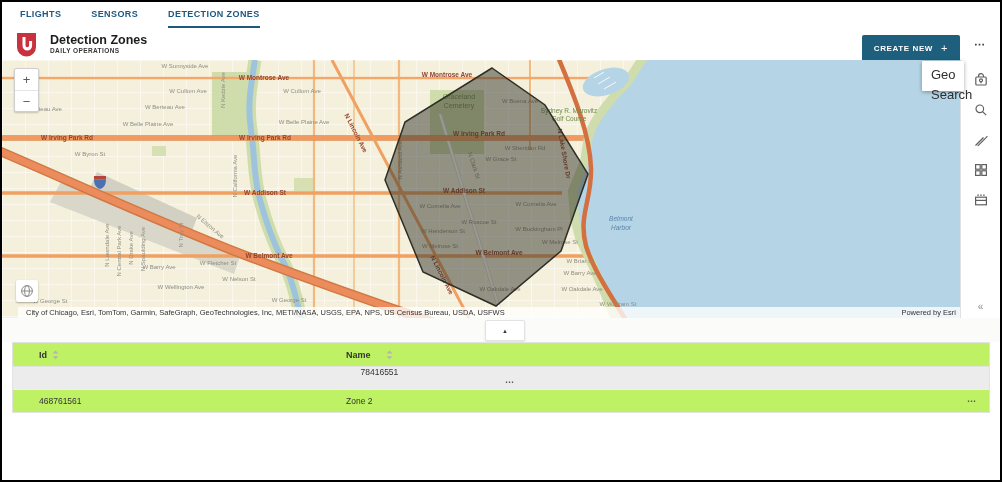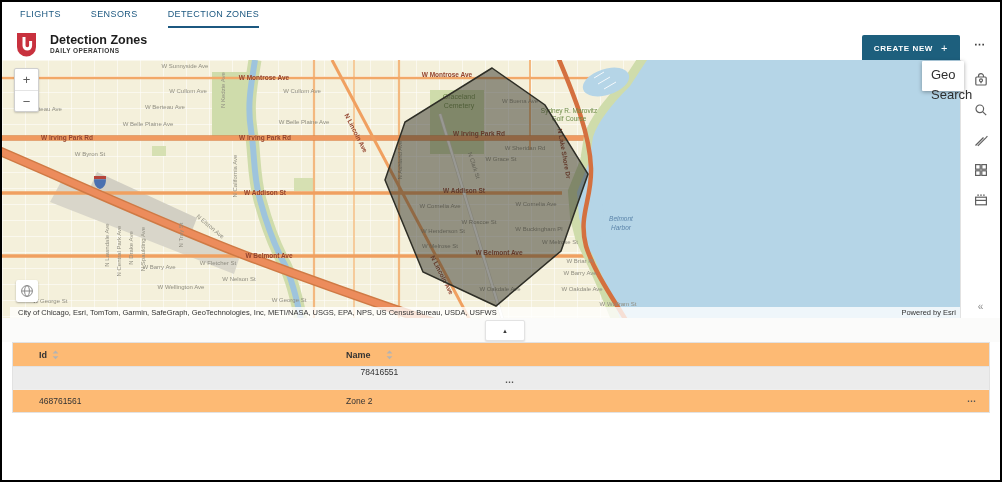--- a/index.html
+++ b/index.html
@@ -1,21 +1,21 @@
 <!DOCTYPE html>
 <html><head>
 <meta charset="utf-8">
 <style>
   html,body{margin:0;padding:0;background:#dcdcdc;}
   .screen{position:relative;width:1002px;height:482px;background:#fff;border:2px solid #000;
     box-sizing:border-box;font-family:"Liberation Sans",sans-serif;overflow:hidden;}
   
   .tabbar{position:absolute;top:0;left:0;right:0;height:26px;background:#fff;display:flex;
     padding-left:18px;gap:30px;}
-  .tab{display:flex;align-items:center;font-size:9px;font-weight:normal;color:#1c5880;
+  .tab{display:flex;align-items:center;font-size:9px;font-weight:bold;color:#1c5880;
     letter-spacing:.4px;border-bottom:2.5px solid transparent;box-sizing:border-box;cursor:pointer;}
   .tab.active{border-bottom-color:#1c5880;}
   
   .header{position:absolute;top:26px;left:0;right:0;height:32px;display:flex;align-items:center;
     padding:0 14px;box-sizing:border-box;background:#fff;}
   .logo{width:21px;height:25px;flex:0 0 auto;}
   .titleblock{margin-left:13px;line-height:1.15;}
   .title{font-size:12.5px;font-weight:bold;color:#1d1d1d;}
   .subtitle{font-size:6.5px;font-weight:bold;color:#373737;letter-spacing:.4px;}
   .hdr-right{margin-left:auto;display:flex;align-items:center;gap:14px;}
@@ -26,21 +26,21 @@
   
   .map-wrap{position:absolute;top:58px;left:0;width:962px;height:258px;background:#f4f0db;overflow:hidden;}
   .map-wrap svg.basemap{position:absolute;top:0;left:0;}
   .zoomctl{position:absolute;top:8px;left:12px;width:23px;background:#fff;border:1px solid #cfcfcf;
     border-radius:2px;box-shadow:0 1px 2px rgba(0,0,0,.2);z-index:4;}
   .zbtn{width:23px;height:21px;display:flex;align-items:center;justify-content:center;font-size:13px;
     color:#5a5a5a;cursor:pointer;box-sizing:border-box;}
   .zbtn + .zbtn{border-top:1px solid #e4e4e4;}
   .globe-btn{position:absolute;left:14px;bottom:16px;width:22px;height:22px;background:#fff;border-radius:2px;
     box-shadow:0 1px 2px rgba(0,0,0,.3);display:flex;align-items:center;justify-content:center;z-index:4;cursor:pointer;}
-  .attrib{position:absolute;left:8px;right:0;bottom:0;height:11px;background:rgba(255,255,255,.78);
+  .attrib{position:absolute;left:16px;right:0;bottom:0;height:11px;background:rgba(255,255,255,.78);
     display:flex;justify-content:space-between;align-items:center;padding:0 8px;z-index:3;}
   .attrib span{font-size:7.5px;color:#323232;}
   .geo-tooltip{position:absolute;top:59px;left:920px;width:42px;height:30px;background:#fff;border-radius:1px;
     box-shadow:0 1px 4px rgba(0,0,0,.35);z-index:6;font-size:13px;color:#2f2f2f;line-height:1.5;
     padding:4px 0 0 9px;box-sizing:border-box;}
   
   .lbl{text-anchor:middle;font-family:"Liberation Sans",sans-serif;}
   .lbl-gray{fill:#8f8d80;font-size:6px;}
   .lbl-maroon{fill:#93442f;font-size:6.5px;font-weight:bold;}
   .lbl-green{fill:#6e8c48;font-size:6.5px;}
@@ -50,21 +50,21 @@
     border-left:1px solid #e2e2e2;box-sizing:border-box;z-index:5;}
   .tool{width:39px;height:30px;display:flex;align-items:center;justify-content:center;cursor:pointer;}
   .tool:first-child{margin-top:5px;}
   .collapse{position:absolute;bottom:6px;left:0;width:39px;text-align:center;font-size:10px;color:#8a8a8a;cursor:pointer;}
   
   .caret-strip{position:absolute;top:316px;left:0;right:0;height:24px;background:#fbfbfa;}
   .caret-btn{position:absolute;left:483px;top:2px;width:38px;height:19px;background:#fff;border:1px solid #e3e3e3;
     border-radius:2px;box-shadow:0 1px 2px rgba(0,0,0,.12);display:flex;align-items:center;justify-content:center;
     font-size:6px;color:#3a3a3a;cursor:pointer;}
   
-  .ztable{position:absolute;top:340px;left:10px;right:10px;border:1px solid #e2e2e2;background:#fdba74;}
+  .ztable{position:absolute;top:340px;left:10px;right:10px;border:1px solid #e2e2e2;background:#bef264;}
   .thead{display:flex;height:23px;align-items:center;font-size:9px;font-weight:bold;color:#333;
     border-bottom:1px solid #e2e2e2;}
   .col-id{width:333px;padding-left:26px;box-sizing:border-box;display:flex;align-items:center;gap:5px;}
   .col-name{flex:1;display:flex;align-items:center;gap:15px;}
   .col-menu{width:52px;text-align:right;padding-right:12px;box-sizing:border-box;}
   .trow{display:flex;height:22px;align-items:center;font-size:8.5px;color:#333;cursor:pointer;}
   .trow.alt{background:#ececec;flex-direction:column;}
   .trow + .trow{border-top:1px solid #efefef;}
   .row-menu{font-size:9px;color:#555;font-weight:bold;letter-spacing:1px;cursor:pointer;}
   .sorticon{display:inline-block;cursor:pointer;}

